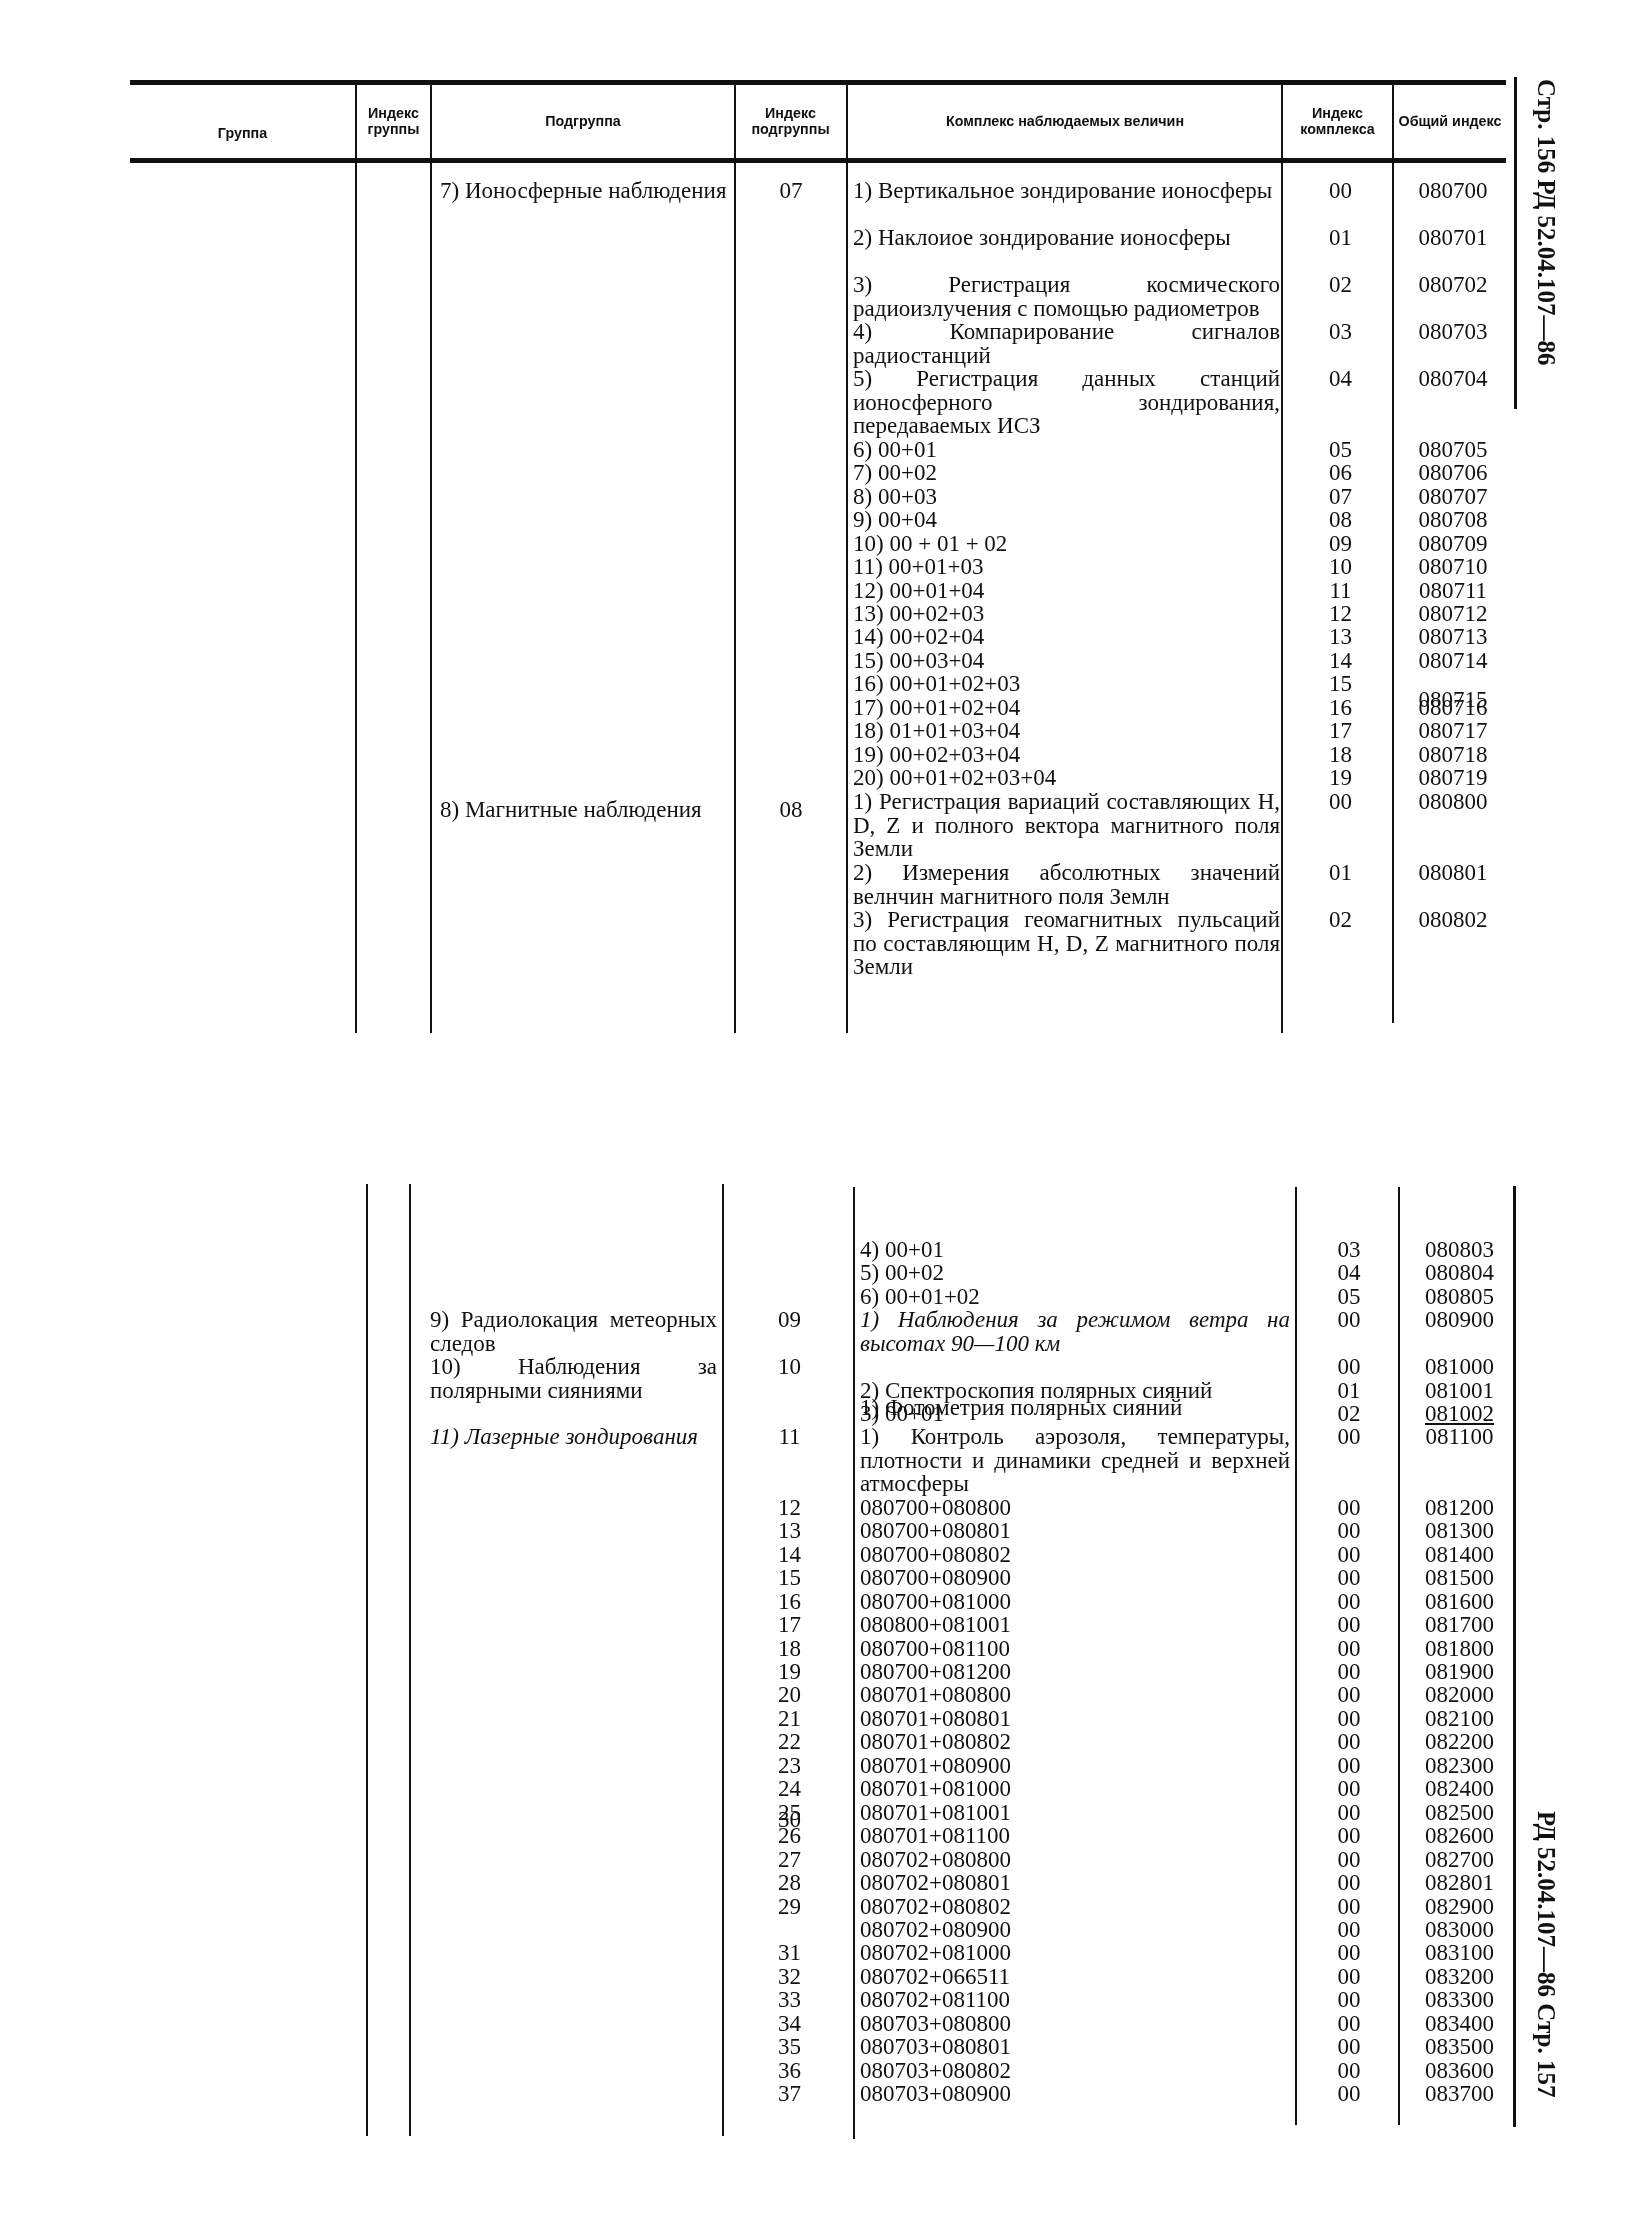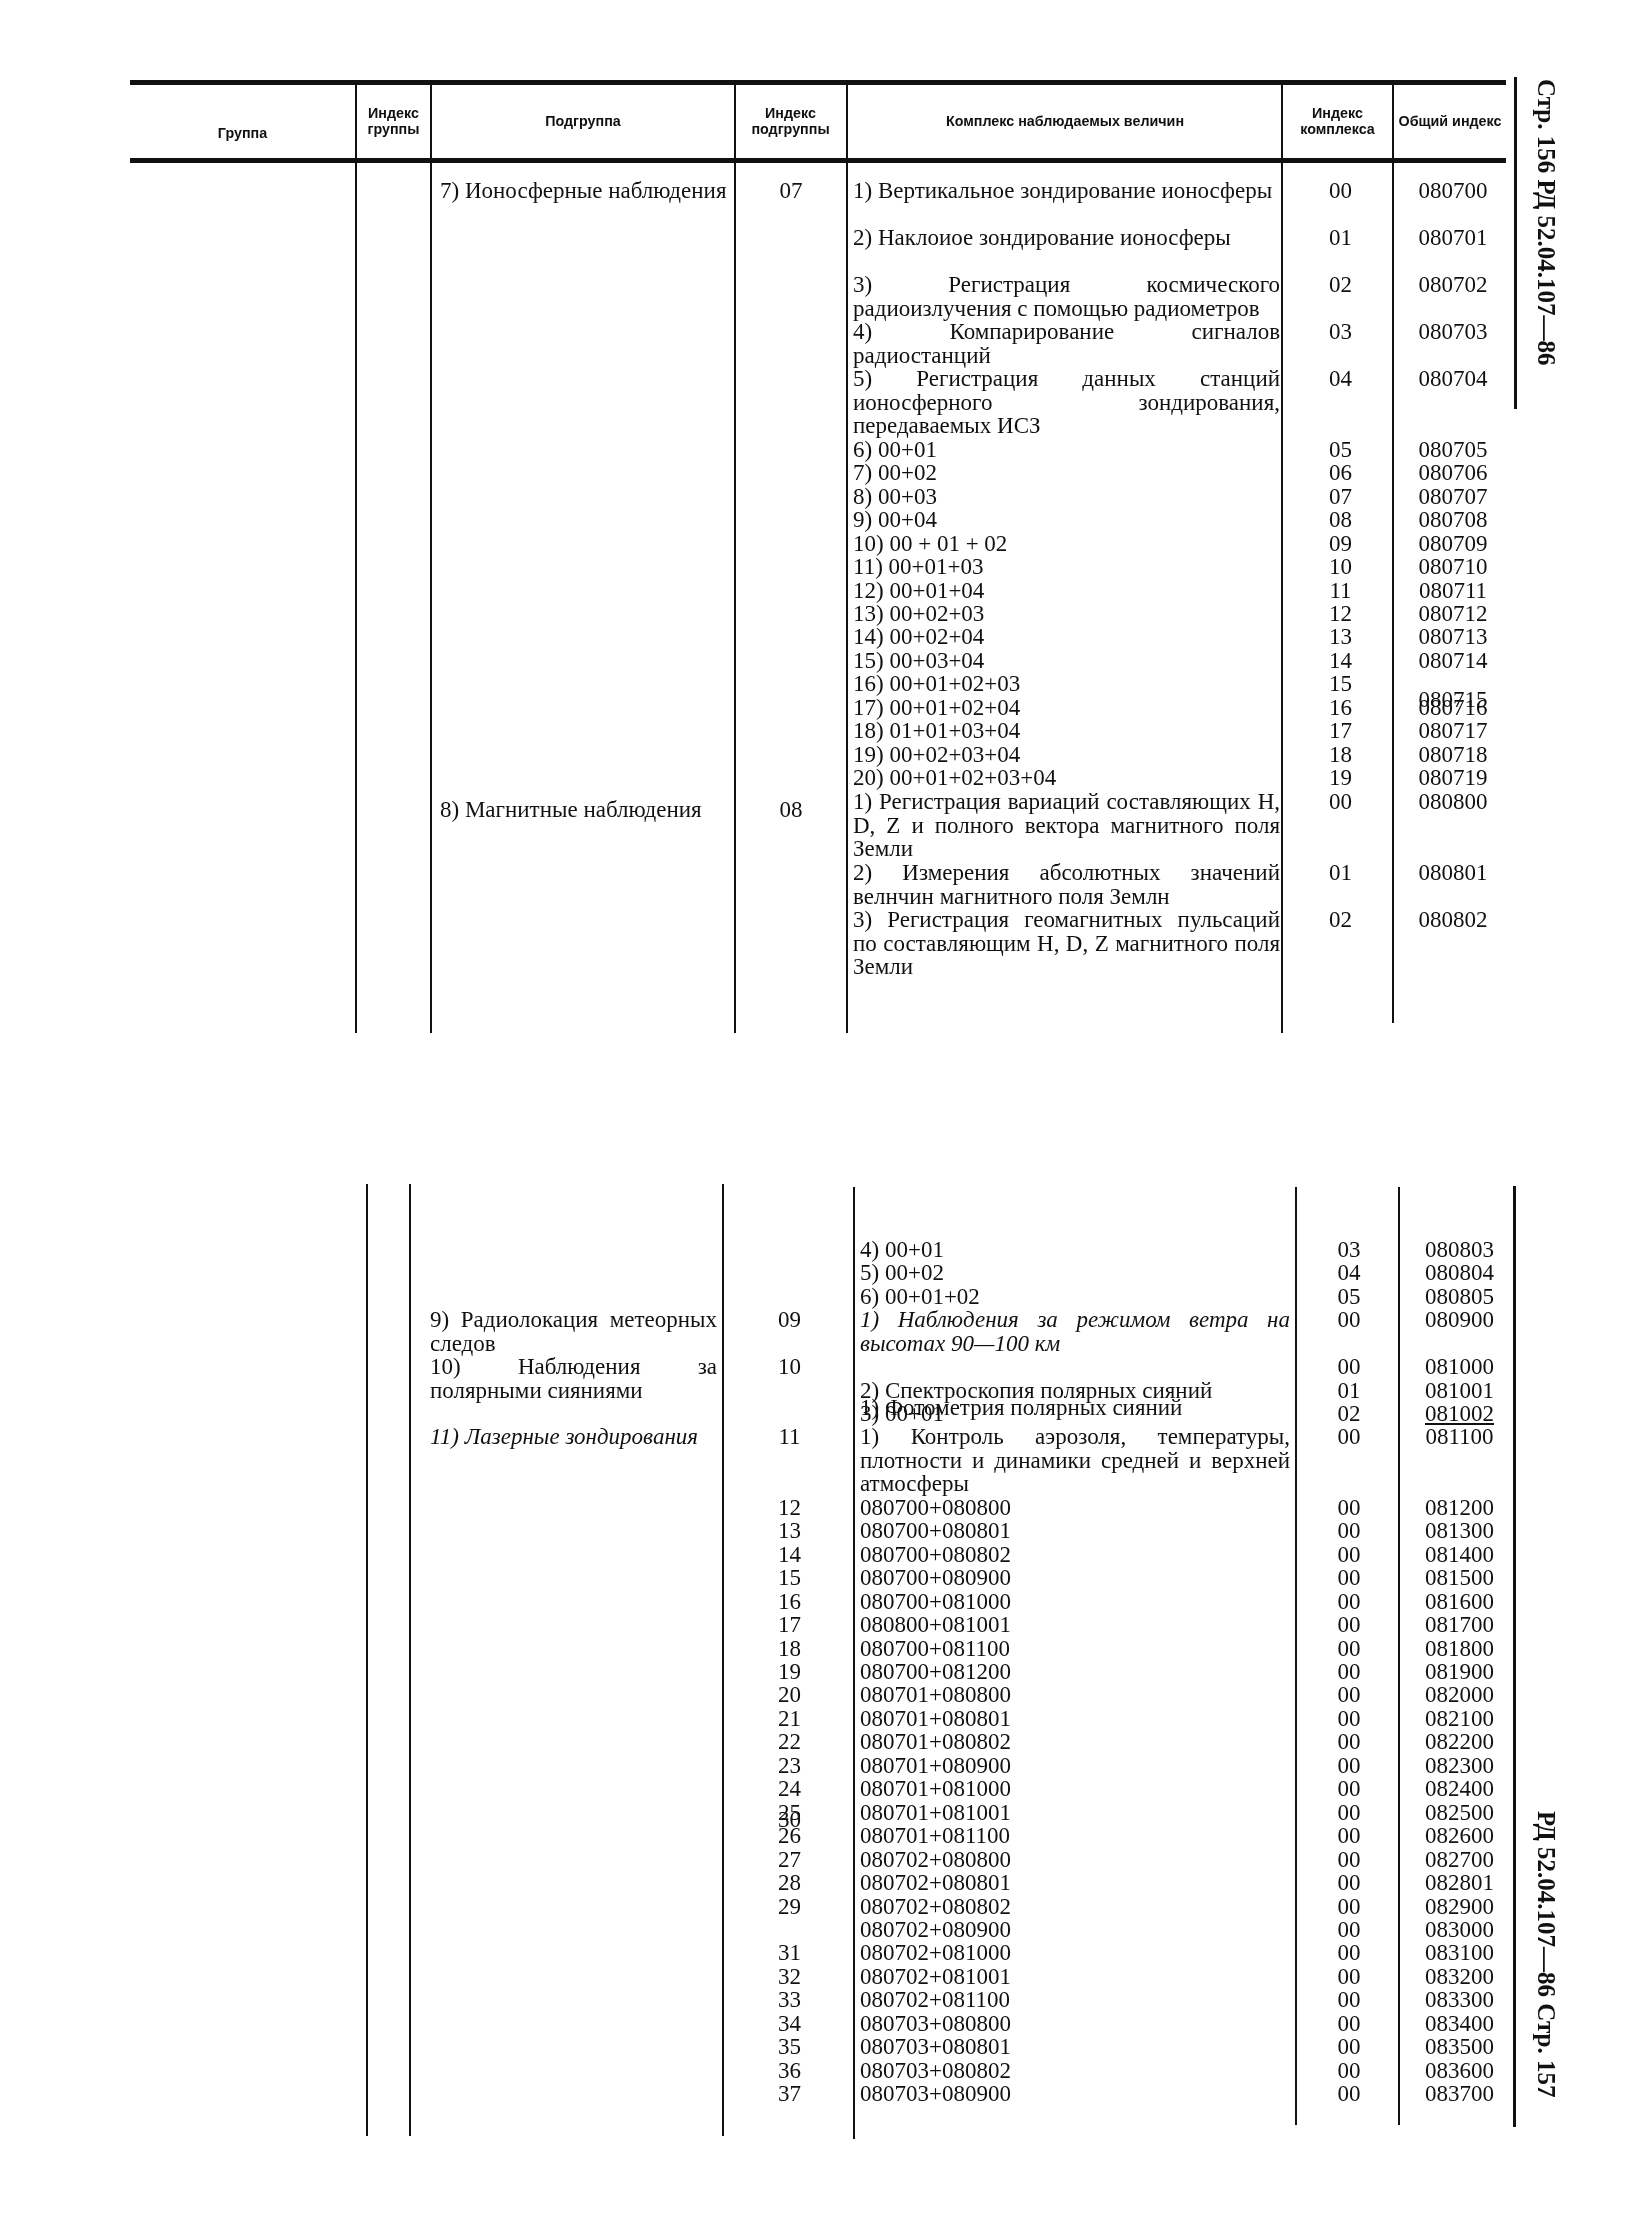--- a/index.html
+++ b/index.html
@@ -357,21 +357,21 @@
       <div class="cell txt b-gen" style="top:1918px;">083000</div>
     </div>
   <div>
       <div class="cell txt b-sidx" style="top:1941px;">31</div>
       <div class="cell txt b-desc" style="top:1941px;">080702+081000</div>
       <div class="cell txt b-cidx" style="top:1941px;">00</div>
       <div class="cell txt b-gen" style="top:1941px;">083100</div>
     </div>
   <div>
       <div class="cell txt b-sidx" style="top:1965px;">32</div>
-      <div class="cell txt b-desc" style="top:1965px;">080702+081001</div>
+      <div class="cell txt b-desc" style="top:1965px;">080702+066511</div>
       <div class="cell txt b-cidx" style="top:1965px;">00</div>
       <div class="cell txt b-gen" style="top:1965px;">083200</div>
     </div>
   <div>
       <div class="cell txt b-sidx" style="top:1988px;">33</div>
       <div class="cell txt b-desc" style="top:1988px;">080702+081100</div>
       <div class="cell txt b-cidx" style="top:1988px;">00</div>
       <div class="cell txt b-gen" style="top:1988px;">083300</div>
     </div>
   <div>

